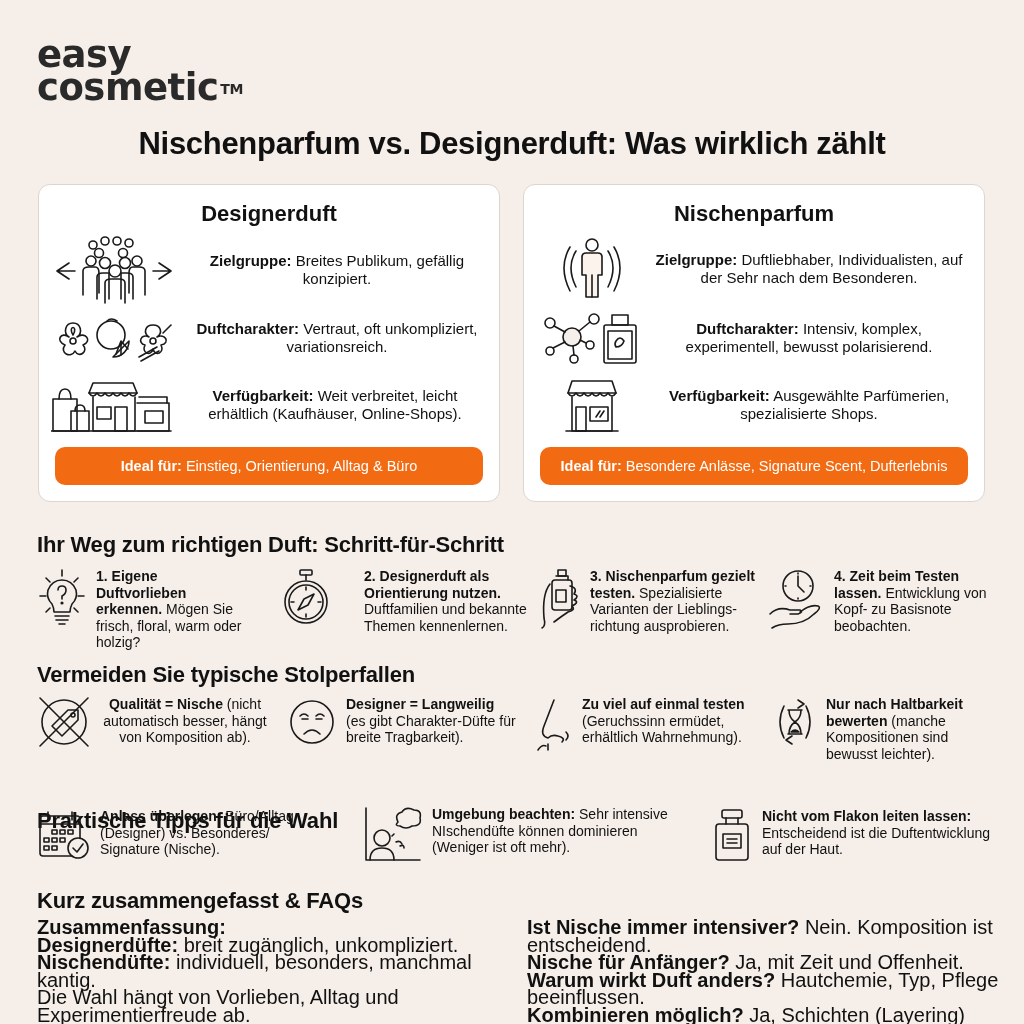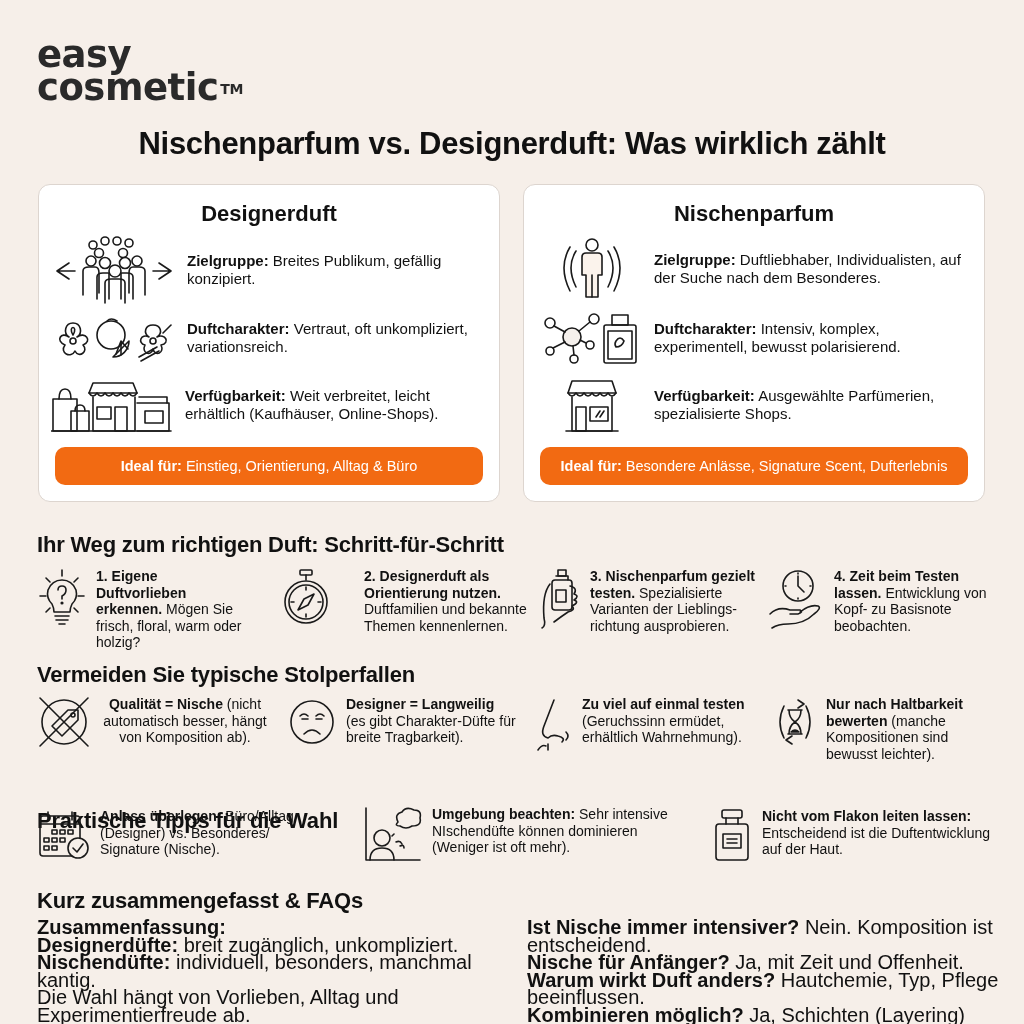--- a/index.html
+++ b/index.html
@@ -22,21 +22,21 @@
     position: absolute; left: 0; right: 0; top: 126px;
     text-align: center; font-weight: bold; font-size: 31px; letter-spacing: -0.3px;
   }
   .card {
     position: absolute; top: 184px; width: 462px; height: 318px;
     background: #fff; border: 1px solid #ddd5cf; border-radius: 12px;
   }
   .card.left { left: 38px; }
   .card.right { left: 523px; }
   .card h2 { text-align: center; font-size: 22px; font-weight: bold; margin-top: 16px; }
-  .feat { position: absolute; display: flex; align-items: center; }
+  .feat { position: absolute; display: flex; align-items: center; text-align: center; }
   .feat .ico { flex: 0 0 auto; display: flex; align-items: center; justify-content: center; }
   .feat .txt { font-size: 15px; line-height: 18px; }
   .feat .txt b { font-weight: bold; }
   .ideal {
     position: absolute; left: 16px; right: 16px; top: 262px; height: 38px;
     background: #f26a12; border-radius: 10px; color: #fff;
     display: flex; align-items: center; justify-content: center;
     font-size: 14.5px;
   }
   .ideal b { margin-right: 4px; }
@@ -146,21 +146,21 @@
       <svg width="108" height="64" viewBox="0 0 108 64">
         <circle cx="54" cy="8" r="6"></circle>
         <path d="M44 38 V20 Q44 16 48 16 H60 Q64 16 64 20 V38 H60 V60 H48 V38 Z" fill="#fbf3ec"></path>
         <path d="M54 38 V60"></path>
         <path d="M38 14 Q28 30 38 50"></path>
           <path d="M32 10 Q20 30 32 54"></path>
         <path d="M70 14 Q80 30 70 50"></path>
           <path d="M76 10 Q88 30 76 54"></path>
       </svg>
     </div>
-    <div class="txt" style="margin-left:8px; width:310px;"><b>Zielgruppe:</b> <span>Duftliebhaber, Individualisten, auf der Suche nach dem Besonderes.</span></div>
+    <div class="txt" style="margin-left:8px; width:310px;"><b>Zielgruppe:</b> <span>Duftliebhaber, Individualisten, auf der Sehr nach dem Besonderen.</span></div>
   </div>
 
   <div class="feat" style="left:14px; top:126px;">
     <div class="ico" style="width:108px;height:54px;">
       <svg width="108" height="54" viewBox="0 0 108 54">
         <circle cx="34" cy="26" r="9" fill="#f5f0ec"></circle>
         <circle cx="12" cy="12" r="5"></circle>
           <circle cx="56" cy="8" r="5"></circle>
           <circle cx="52" cy="34" r="4"></circle>
         <circle cx="12" cy="40" r="4"></circle>

